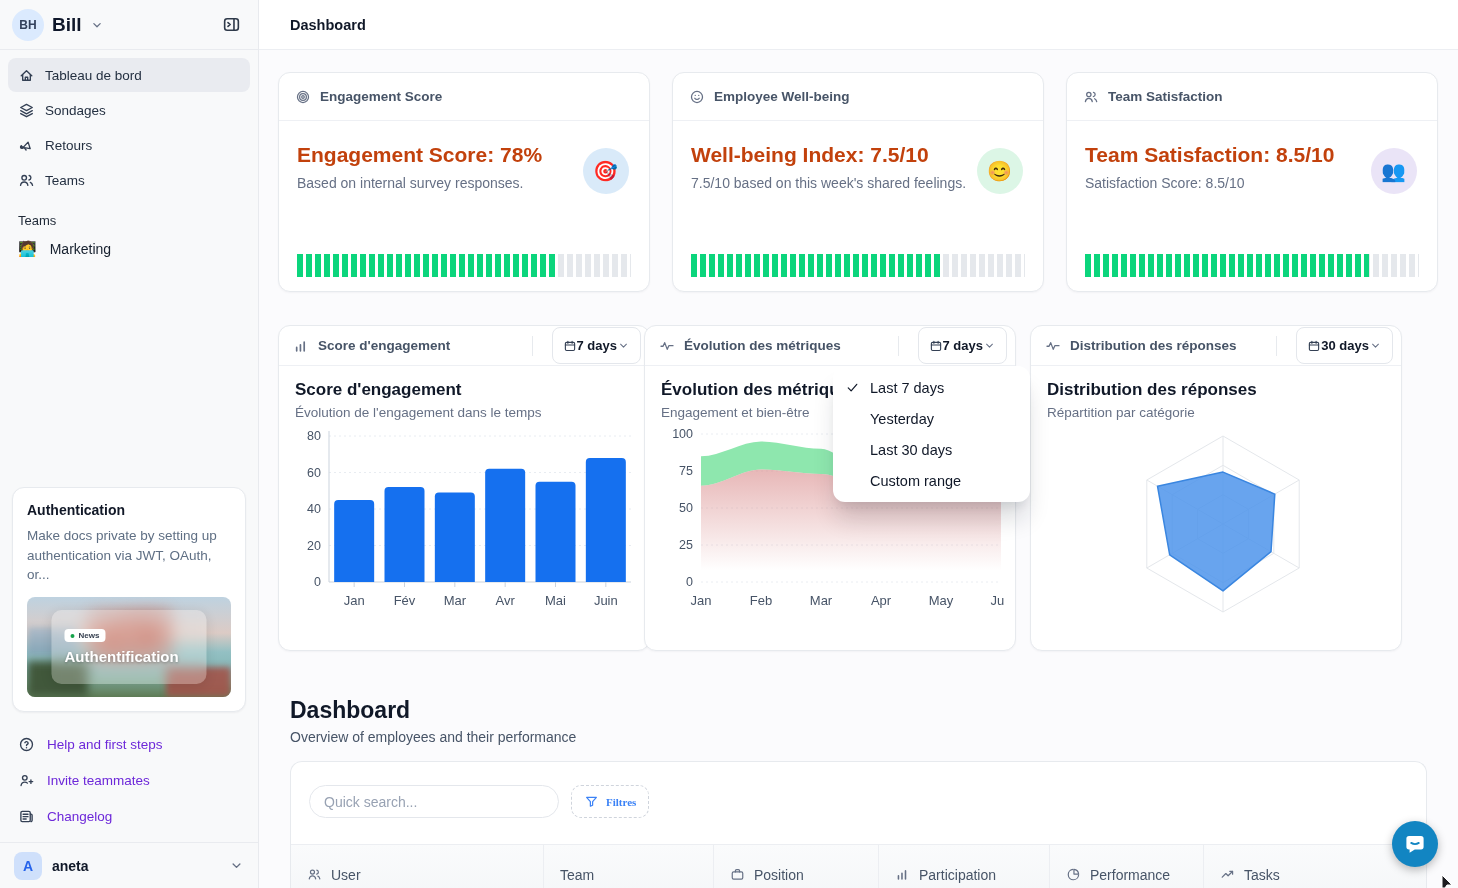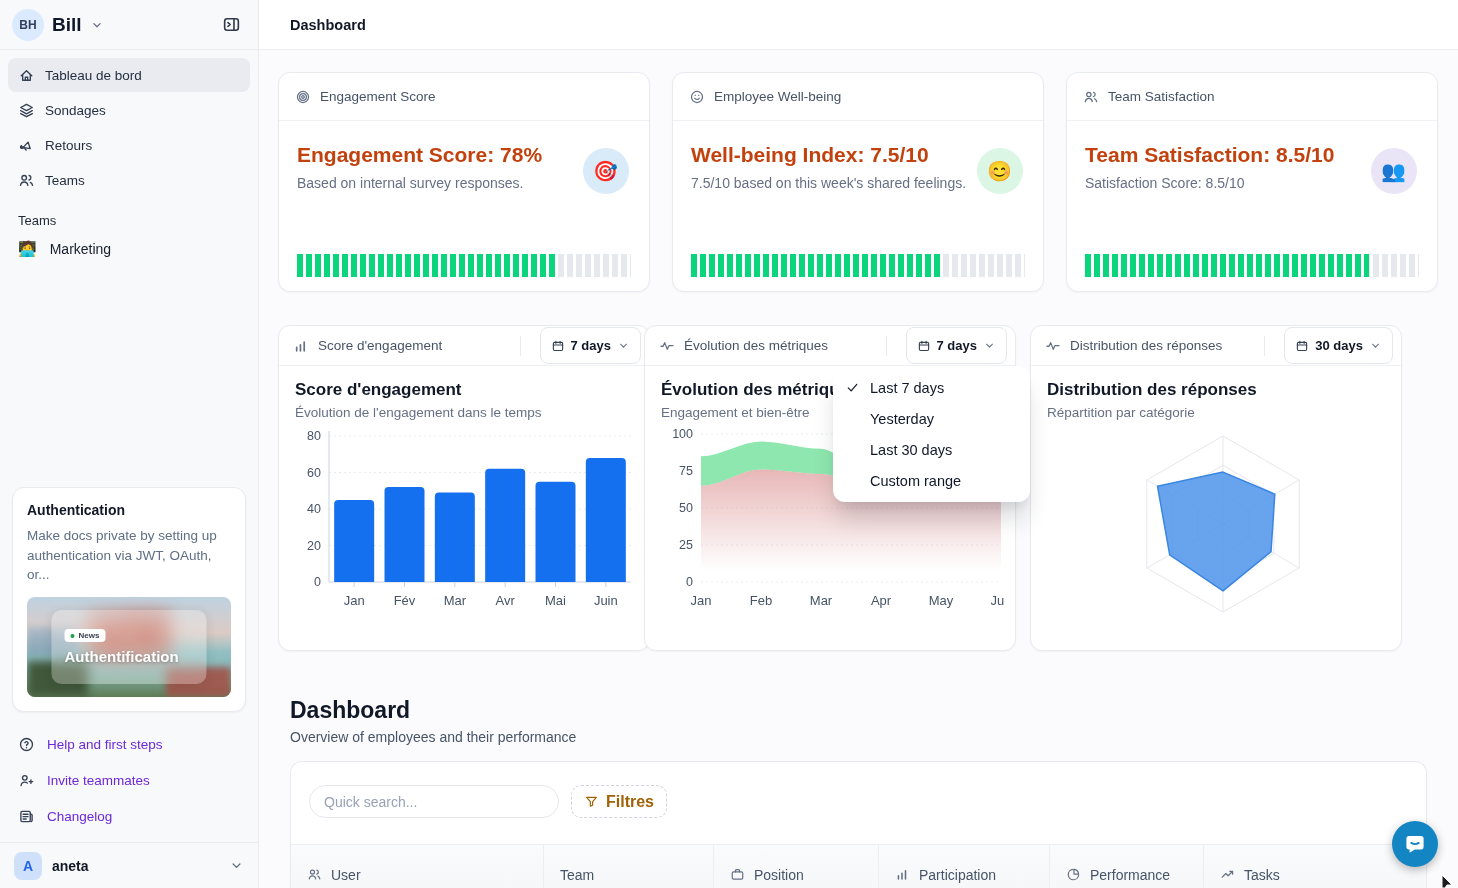--- a/index.html
+++ b/index.html
@@ -48,51 +48,51 @@
 
   
   .topbar { position:absolute; left:259px; top:0; right:0; height:50px; background:#fff; border-bottom:1px solid #eceef2; display:flex; align-items:center; padding-left:31px; }
   .topbar .title { font-size:14.5px; font-weight:600; color:#101828; }
 
   
   .card { position:absolute; background:#fff; border:1px solid #e7eaee; border-radius:12px; box-shadow:0 1px 2px rgba(16,24,40,.04); }
   .stat-card { top:72px; width:372px; height:220px; }
   .chart-card { top:325px; width:372px; height:326px; }
   .card-head { height:48px; display:flex; align-items:center; gap:9px; padding:0 16px; border-bottom:1px solid #eef0f4; color:#667085; }
-  .card-head .t { font-size:13.5px; font-weight:400; color:#475467; }
+  .card-head .t { font-size:13.5px; font-weight:700; color:#475467; }
   .chart-card .card-head { height:40px; padding:0 8px 0 14px; }
   .stat-body { position:relative; padding:22px 18px 0; }
   .headline { font-size:21px; font-weight:700; color:#c2410c; }
   .subtext { margin-top:8px; font-size:14px; color:#667085; }
   .badge-circle { position:absolute; right:20px; top:27px; width:46px; height:46px; border-radius:50%; display:flex; align-items:center; justify-content:center; font-size:20px; }
   .stripes { position:absolute; left:18px; right:18px; bottom:14px; height:23px; }
   .stripes .bg, .stripes .fg { position:absolute; top:0; bottom:0; left:0; }
   .stripes .bg { right:0; }
   .range-sep { width:1px; height:20px; background:#e7eaee; margin-left:auto; margin-right:10px; }
-  .range-btn { height:37px; display:flex; align-items:center; gap:6px; padding:8px 10px; border:1px solid #e4e7ec; border-radius:8px; background:#fff; font-size:13px; font-weight:600; color:#101828; cursor:pointer; font-family:inherit; }
+  .range-btn { height:37px; display:flex; align-items:center; padding:8px 10px; border:1px solid #e4e7ec; border-radius:8px; background:#fff; font-size:13px; font-weight:600; color:#101828; cursor:pointer; font-family:inherit; }
   .range-btn svg.cal { color:#344054; } .range-btn svg.cv { color:#667085; }
   .chart-body { padding:14px 16px 0; }
   .chart-title { font-size:17px; font-weight:700; color:#101828; }
   .chart-sub { margin-top:5px; font-size:13.5px; color:#667085; }
   .chart-plot { margin-top:6px; }
 
   
   .menu { position:absolute; left:833px; top:366px; width:197px; background:#fff; border-radius:12px; padding:6px 0; z-index:40;
     box-shadow:0 8px 10px -4px rgba(16,24,40,.08), 0 20px 24px -4px rgba(16,24,40,.16); }
   .menu-item { height:31px; display:flex; align-items:center; padding:0 12px; font-size:14.5px; color:#101828; cursor:pointer; }
   .menu-check { width:25px; display:flex; align-items:center; color:#101828; }
 
   
   .emp-title { position:absolute; left:290px; top:697px; font-size:23px; font-weight:800; color:#101828; }
   .emp-sub { position:absolute; left:290px; top:729px; font-size:14px; color:#475467; }
   .table-card { position:absolute; left:290px; top:761px; width:1137px; height:127px; border:1px solid #e7eaee; border-bottom:none; border-radius:12px 12px 0 0; background:#fff; overflow:hidden; }
   .tbar { display:flex; align-items:center; gap:12px; padding:23px 18px 0; }
   .search { width:250px; height:33px; border:1px solid #e4e7ec; border-radius:17px; padding:0 14px; font-size:14px; color:#101828; background:#fff; outline:none; font-family:inherit; }
   .search::placeholder { color:#98a2b3; }
-  .filter-btn { height:33px; display:flex; align-items:center; gap:7px; padding:0 12px; border:1px dashed #cfd4dc; border-radius:10px; background:#fff; font-size:16px; font-weight:700; color:#a16207; cursor:pointer; font-family:Liberation Sans, sans-serif; }
+  .filter-btn { height:33px; display:flex; align-items:center; gap:7px; padding:0 12px; border:1px dashed #cfd4dc; border-radius:10px; background:#fff; font-size:11px; font-weight:700; color:#3b82f6; cursor:pointer; font-family:Liberation Serif, serif; }
   .thead { display:grid; grid-template-columns:252px 170px 165px 171px 154px 1fr; margin-top:26px; height:60px; background:linear-gradient(180deg,#fafbfc,#f4f6f8); border-top:1px solid #eceef2; }
   .th { display:flex; align-items:center; gap:9px; padding:0 16px; font-size:14px; color:#475467; border-left:1px solid #eceef2; }
   .th:first-child { border-left:none; }
   .th svg { color:#667085; flex:none; }
 
   
   .intercom { position:absolute; right:20px; bottom:21px; width:46px; height:46px; border-radius:50%; background:#1285c2; box-shadow:0 3px 10px rgba(0,0,0,.28); display:flex; align-items:center; justify-content:center; cursor:pointer; z-index:50; }
   .cursor { position:absolute; left:1441px; top:874px; z-index:60; pointer-events:none; }
 </style>
 </head>

